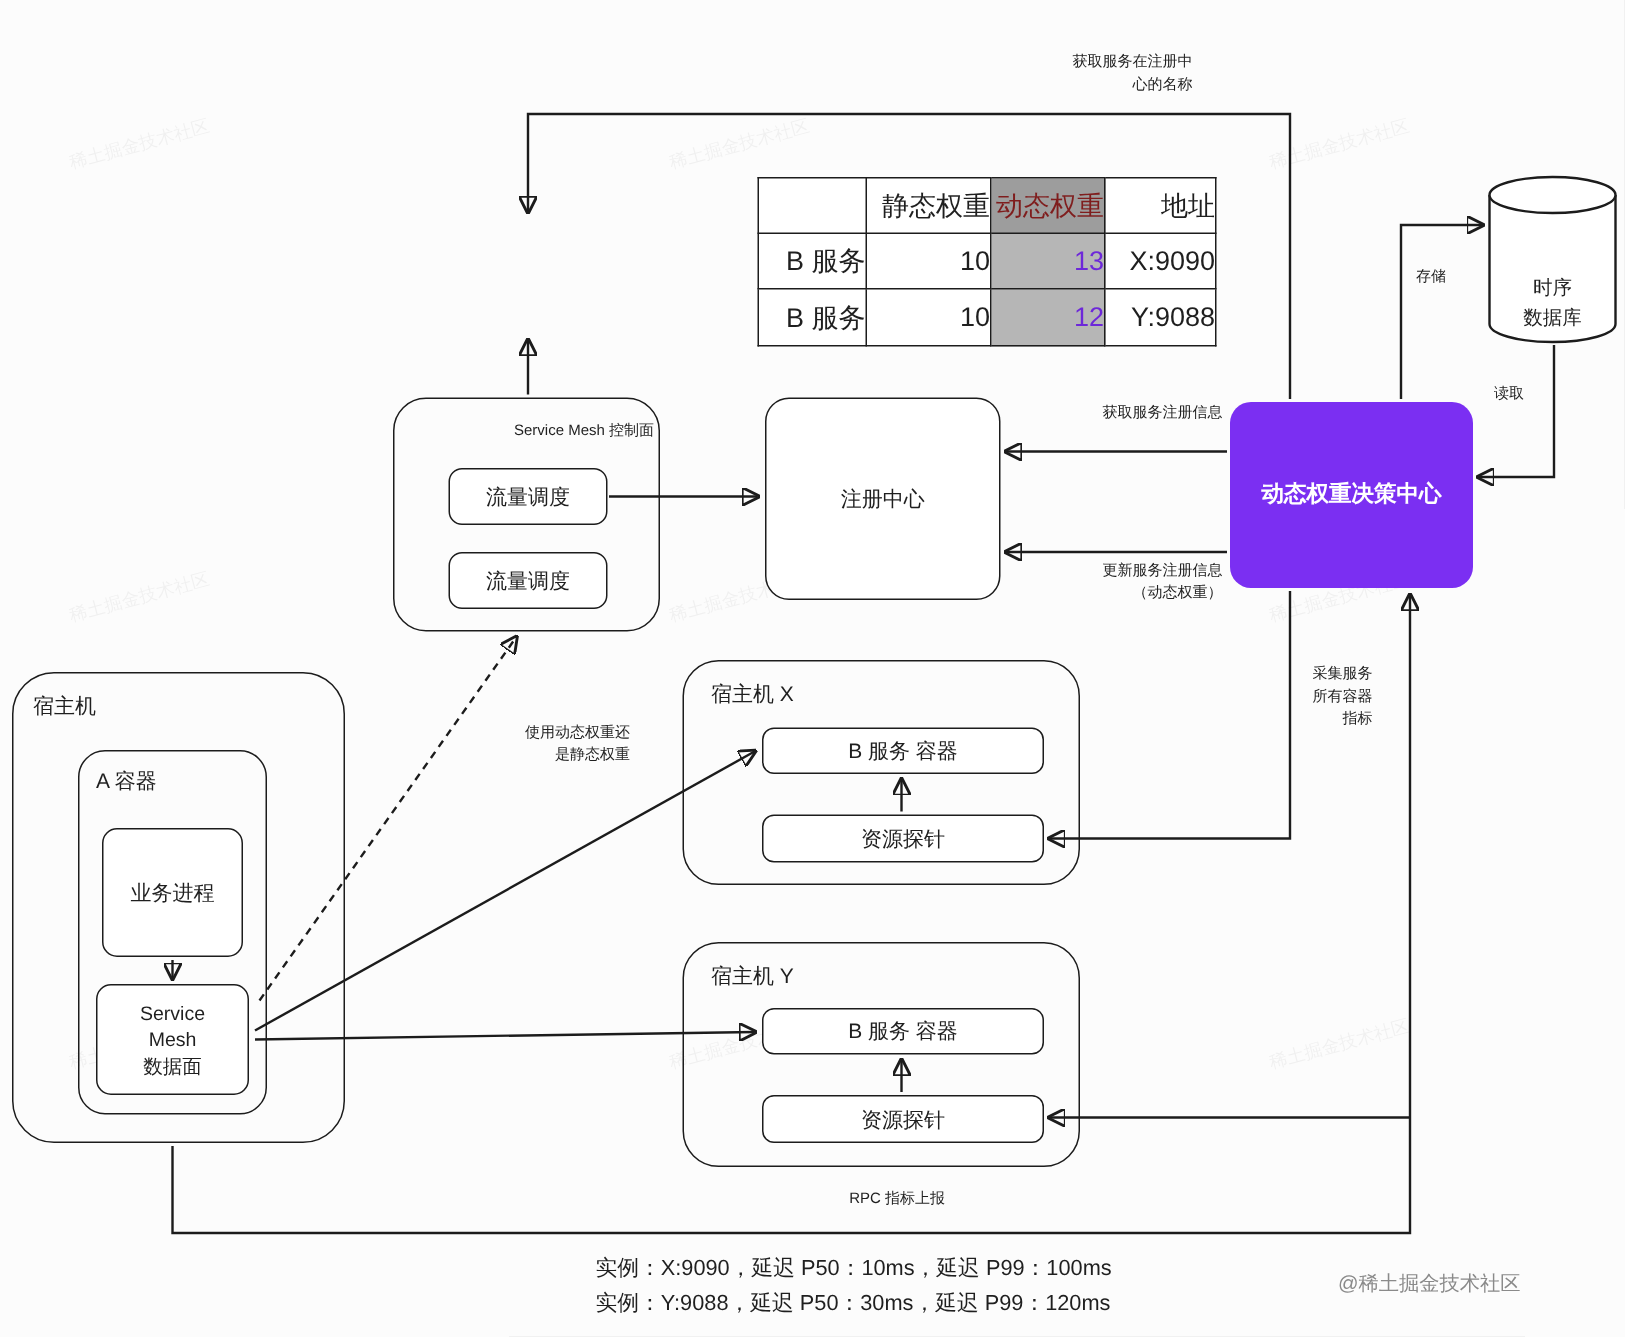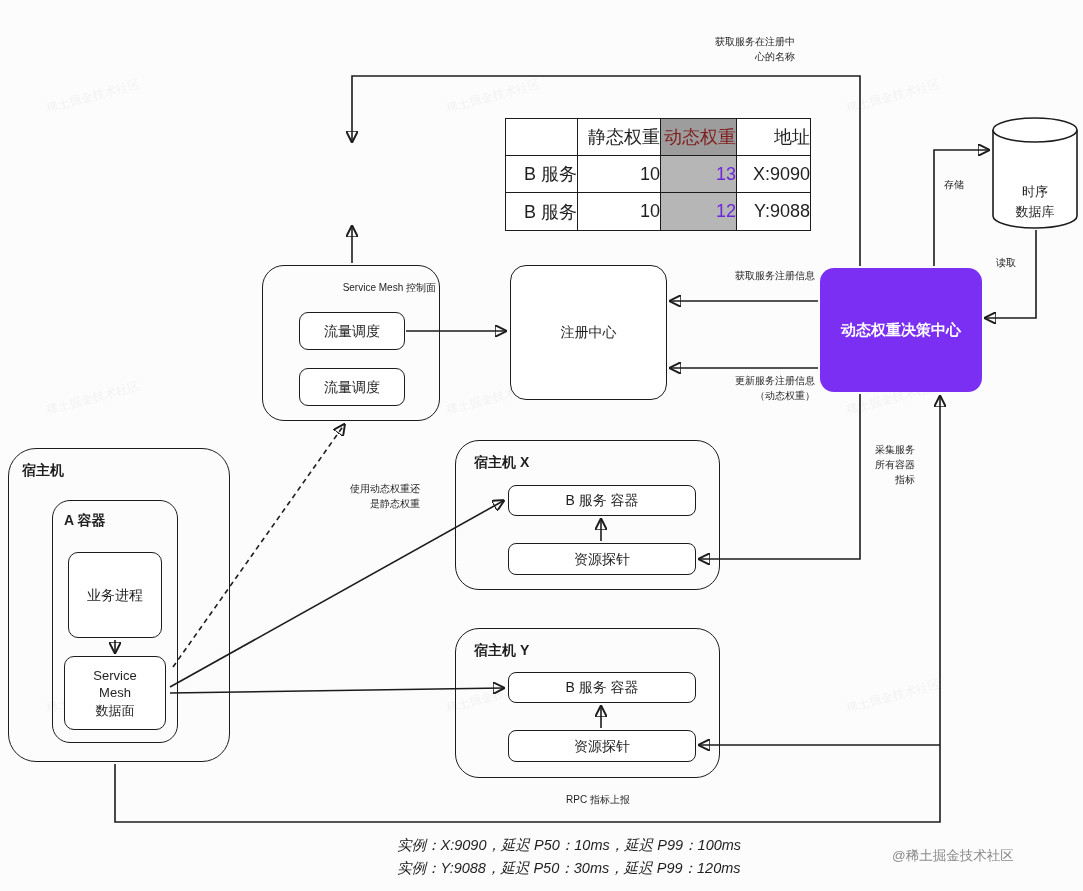--- a/index.html
+++ b/index.html
@@ -9,21 +9,21 @@
     font-family:"Liberation Sans","DejaVu Sans",sans-serif;color:#1f1f1f;
   }
   .node{
     position:absolute;box-sizing:border-box;background:#fff;
     border:1.6px solid #1c1c1c;display:flex;align-items:center;justify-content:center;
     text-align:center;font-size:14px;line-height:1.35;z-index:2;
   }
   .container-box{background:transparent;z-index:2;}
   .label{position:absolute;font-size:10px;line-height:1.5;z-index:3;text-align:right;white-space:nowrap;}
   .label div{white-space:nowrap;}
-  .host-label{position:absolute;font-size:14px;z-index:3;white-space:nowrap;font-weight:bold;}
+  .host-label{position:absolute;font-size:14px;z-index:3;white-space:nowrap;}
   svg.wires{position:absolute;left:0;top:0;z-index:1;pointer-events:none;}
   svg.wires path{fill:none;stroke:#1c1c1c;stroke-width:1.6;}
   svg.wires path.dashed{stroke-dasharray:5 4;}
   table.weights{
     border-collapse:collapse;position:absolute;left:505px;top:118px;z-index:2;
     background:#fff;table-layout:fixed;
   }
   table.weights th,table.weights td{
     border:1.6px solid #1c1c1c;font-weight:normal;font-size:18px;text-align:right;padding:0;
   }
@@ -34,21 +34,21 @@
   }
   .cyl{position:absolute;z-index:2;}
   .cyl .cyl-text{
     position:absolute;left:0;top:38px;width:100%;text-align:center;
     font-size:13px;line-height:1.5;margin-top:28px;
   }
   .tile-wm{
     position:absolute;z-index:0;font-size:12px;color:#000;opacity:0.045;
     transform:rotate(-15deg);white-space:nowrap;
   }
-  .footer-line{position:absolute;font-size:14.5px;z-index:3;white-space:nowrap;font-style:italic;}
+  .footer-line{position:absolute;font-size:14.5px;z-index:3;white-space:nowrap;}
   .brand{position:absolute;font-size:13.5px;color:#8a8a8a;z-index:3;white-space:nowrap;}
 </style>
 </head>
 <body>
 
 <div class="stage">
 
   <span class="tile-wm" style="left:45px;top:88px">稀土掘金技术社区</span>
   <span class="tile-wm" style="left:445px;top:88px">稀土掘金技术社区</span>
   <span class="tile-wm" style="left:845px;top:88px">稀土掘金技术社区</span>

